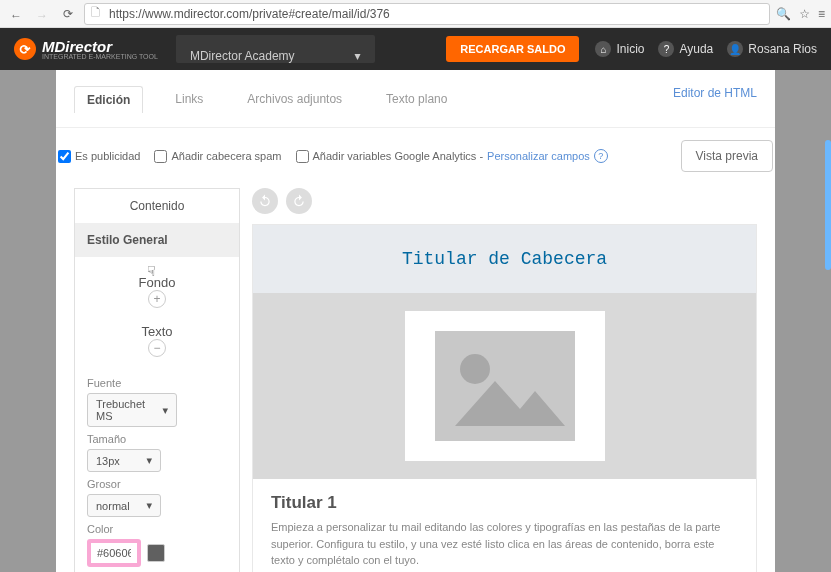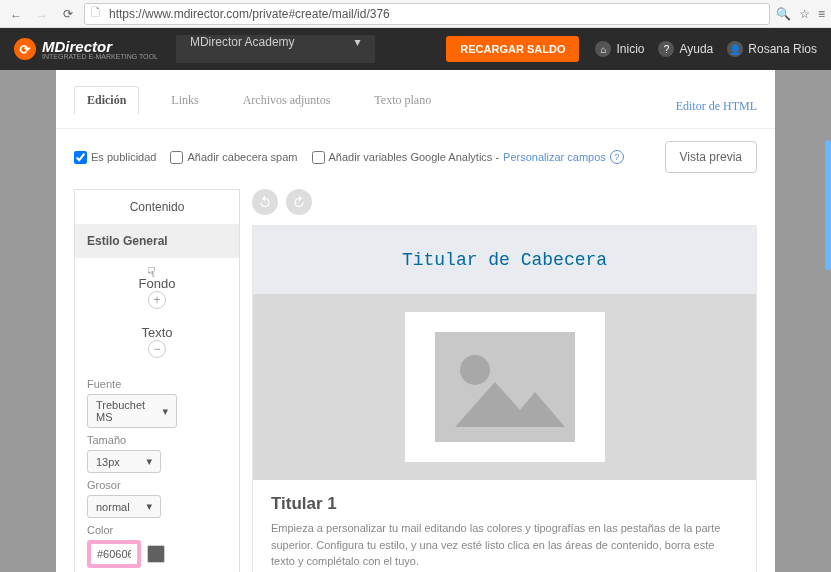--- a/index.html
+++ b/index.html
@@ -13,40 +13,40 @@
   .url-icon { width: 14px; margin-right: 4px; color: #888; font-size: 11px; }
   .url-text { flex: 1; color: #555; font-size: 12px; }
   .right-icons { display: flex; gap: 8px; color: #666; }
   
   
   .top-bar { height: 42px; background: #2b2b2b; display: flex; align-items: center; padding: 0 14px; }
   .logo { display: flex; align-items: center; gap: 6px; }
   .logo-circle { width: 22px; height: 22px; background: #ff6600; border-radius: 50%; display: flex; align-items: center; justify-content: center; color: #fff; font-weight: bold; font-size: 13px; }
   .logo-text { color: #fff; font-weight: bold; font-size: 15px; font-style: italic; }
   .logo-sub { color: #999; font-size: 7px; display: block; margin-top: -2px; }
-  .account-dd { margin-left: 18px; background: #3a3a3a; height: 28px; display: flex; align-items: flex-start; padding: 0 14px; color: #ccc; font-size: 12px; border-radius: 2px; gap: 60px; }
+  .account-dd { margin-left: 18px; background: #3a3a3a; height: 28px; display: flex; align-items: flex-end; padding: 0 14px; color: #ccc; font-size: 12px; border-radius: 2px; gap: 60px; }
   .top-spacer { flex: 1; }
   .btn-orange { background: #ff6600; color: #fff; padding: 7px 14px; border: none; border-radius: 3px; font-size: 11px; font-weight: bold; cursor: pointer; }
   .top-links { display: flex; gap: 14px; margin-left: 16px; }
   .top-link { display: flex; align-items: center; gap: 5px; color: #ddd; font-size: 12px; cursor: pointer; }
   .top-icon { width: 16px; height: 16px; background: #555; border-radius: 50%; display: flex; align-items: center; justify-content: center; color: #fff; font-size: 10px; }
   
   
   .main-area { background: #9a9a9a; padding: 0 56px; height: calc(572px - 28px - 42px); overflow: hidden; }
   .white-panel { background: #fff; min-height: 100%; padding: 16px 0 0 0; }
   
   
-  .tabs-row { display: flex; align-items: flex-end; padding: 0 18px 14px 18px; border-bottom: 1px solid #eee; font-family: Liberation Serif, serif; }
+  .tabs-row { display: flex; align-items: flex-start; padding: 0 18px 14px 18px; border-bottom: 1px solid #eee; }
   .tab { padding: 6px 12px; font-size: 12px; color: #999; cursor: pointer; margin-right: 20px; }
   .tab.active { color: #555; font-weight: bold; border: 1px solid #e0e0e0; border-bottom: none; border-radius: 3px 3px 0 0; background: #fff; }
   .tabs-spacer { flex: 1; }
   .html-link { color: #5a8fd6; font-size: 12px; cursor: pointer; }
   
   
-  .options-row { display: flex; align-items: center; padding: 12px 18px; gap: 14px; position: relative; }
+  .options-row { display: flex; align-items: center; padding: 12px 2px; gap: 14px; position: relative; }
   .opt { display: flex; align-items: center; gap: 4px; font-size: 11px; color: #666; }
   .opt-link { color: #5a8fd6; cursor: pointer; }
   .help-icon { width: 14px; height: 14px; border: 1px solid #5a8fd6; border-radius: 50%; color: #5a8fd6; font-size: 9px; display: flex; align-items: center; justify-content: center; }
   .preview-btn { margin-left: auto; border: 1px solid #ccc; background: #fff; padding: 8px 14px; border-radius: 4px; font-size: 12px; color: #666; cursor: pointer; }
   
   
   .editor-body { display: flex; padding: 0 18px; gap: 0; margin-top: 4px; }
   
   
   .sidebar { width: 166px; }

